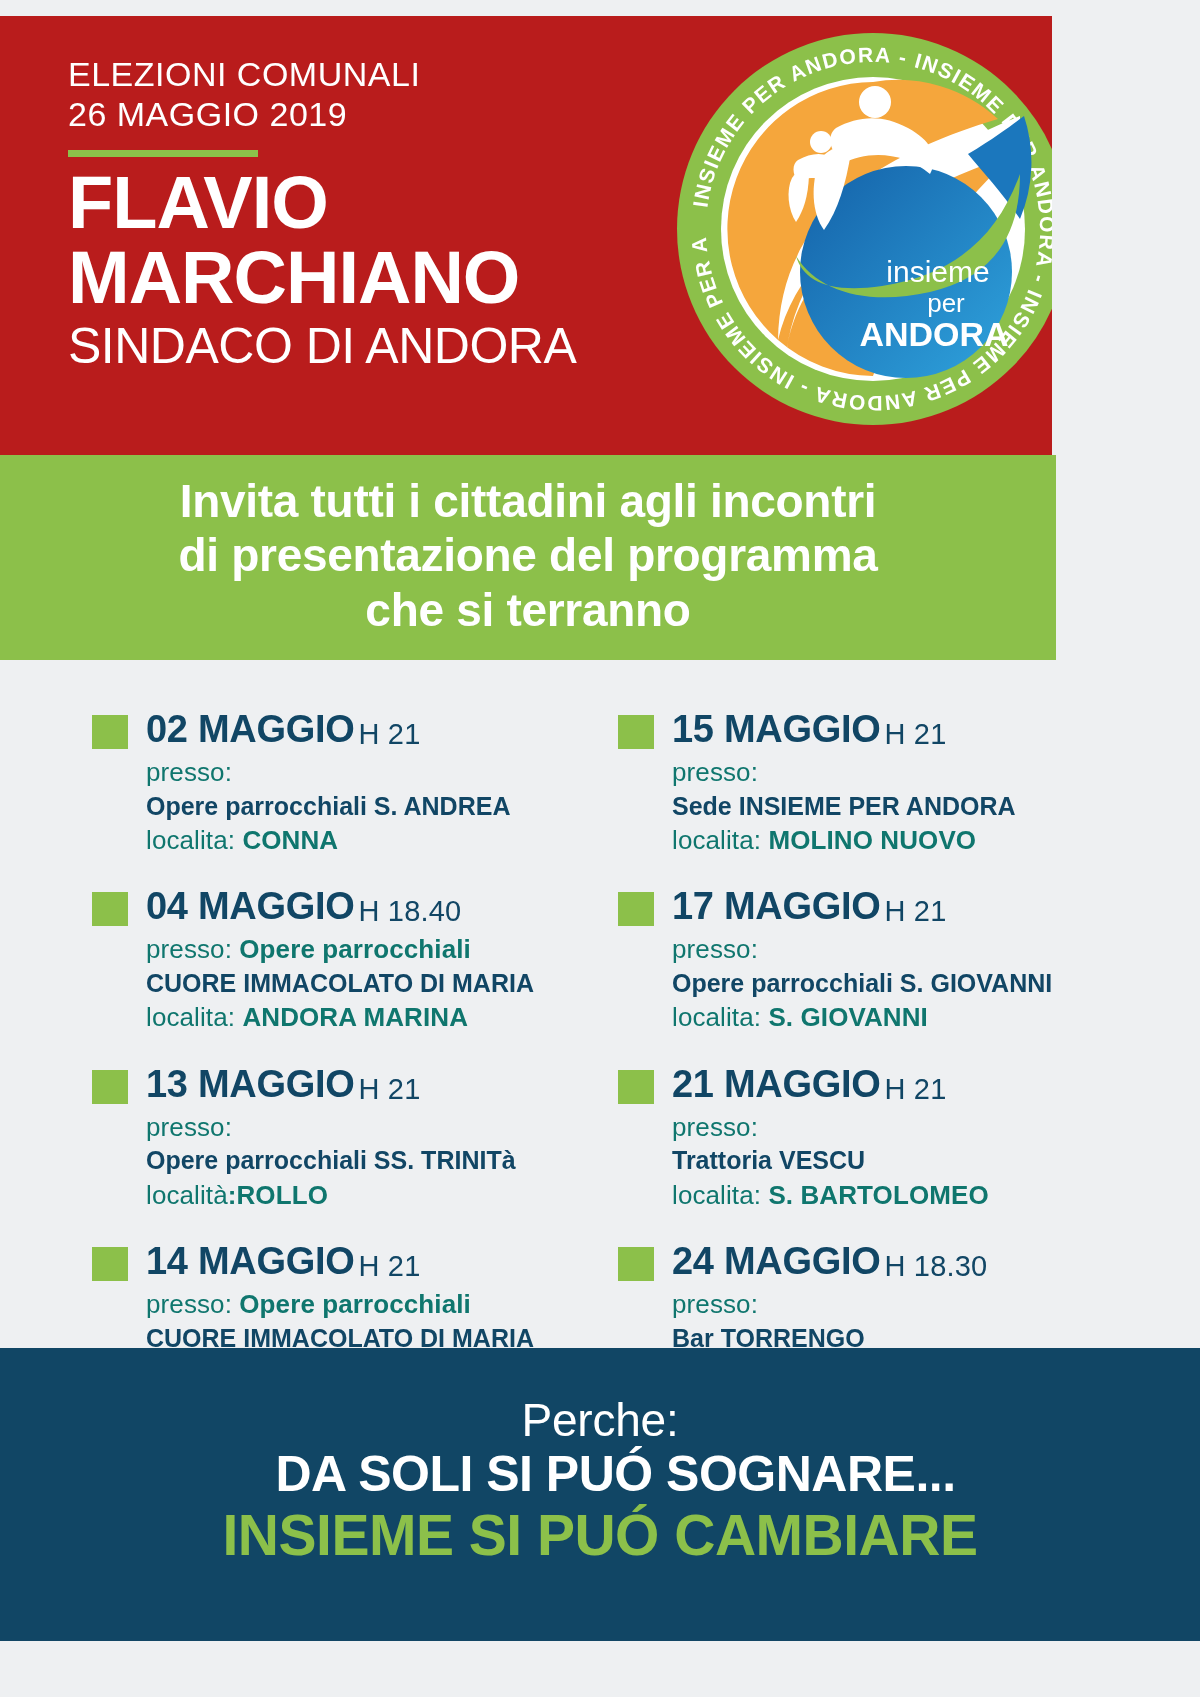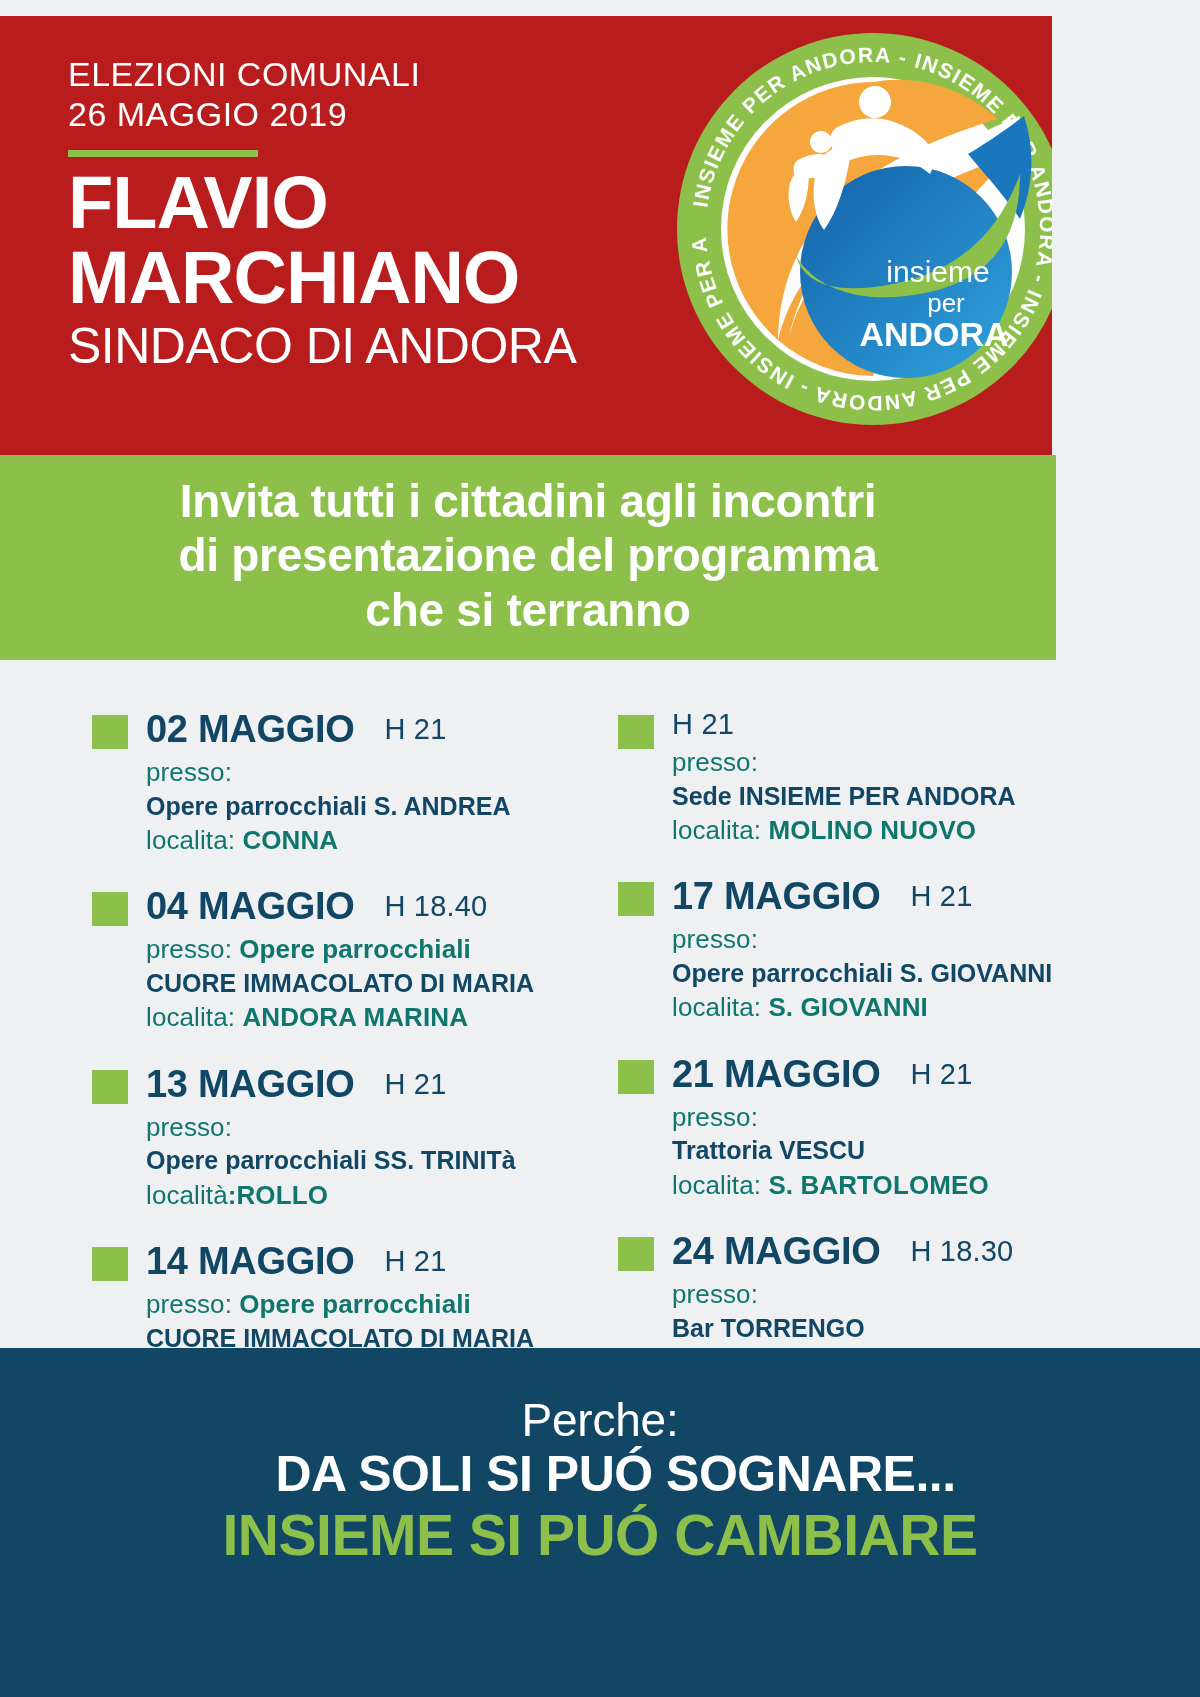--- a/index.html
+++ b/index.html
@@ -147,22 +147,22 @@
   .bullet {
     position: absolute;
     left: 4px;
     top: 7px;
     width: 36px;
     height: 34px;
     background: #8cc04a;
   }
   .ev-head {
     display: flex;
-    align-items: center;
-    gap: 30px;
+    align-items: flex-end;
+    gap: 4px;
     margin-bottom: 4px;
   }
   .ev-date {
     color: #114665;
     font-size: 38px;
     font-weight: 700;
     letter-spacing: -0.3px;
   }
   .ev-time {
     color: #114665;
@@ -192,21 +192,21 @@
     font-size: 12px;
     letter-spacing: 0.6px;
     white-space: nowrap;
   }
 
   
   .footer {
     position: absolute;
     left: 0; top: 1348px;
     width: 1200px;
-    height: 349px;
+    height: 293px;
     background: #114665;
     display: flex;
     flex-direction: column;
     align-items: center;
     justify-content: flex-start;
     padding-top: 48px;
     box-sizing: border-box;
   }
   .foot-why {
     color: #ffffff;
@@ -346,20 +346,21 @@
           <div class="ev-line"><span class="lbl">presso: </span><span class="val">Opere parrocchiali</span></div>
           <div class="ev-venue">CUORE IMMACOLATO DI MARIA</div>
           <div class="ev-line"><span class="lbl">località: </span><span class="val">ANDORA MARINA</span></div>
         </div>
       </div>
 
       <div class="col">
         <div class="event">
           <div class="bullet"></div>
           <div class="ev-head">
+            <span class="ev-date">15 MAGGIO</span>
             <span class="ev-time">H 21</span>
           </div>
           <div class="ev-line">presso:</div>
           <div class="ev-venue">Sede INSIEME PER ANDORA</div>
           <div class="ev-line"><span class="lbl">localita: </span><span class="val">MOLINO NUOVO</span></div>
         </div>
 
         <div class="event">
           <div class="bullet"></div>
           <div class="ev-head">

